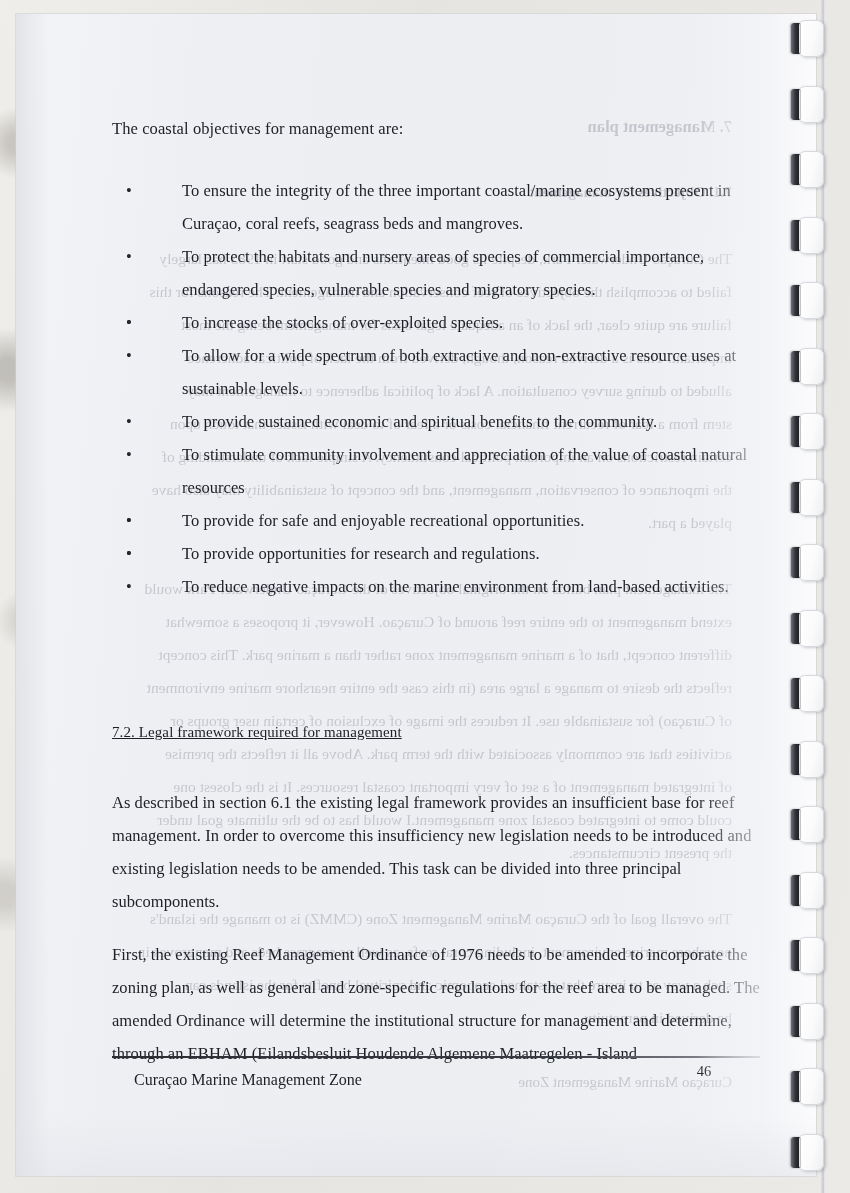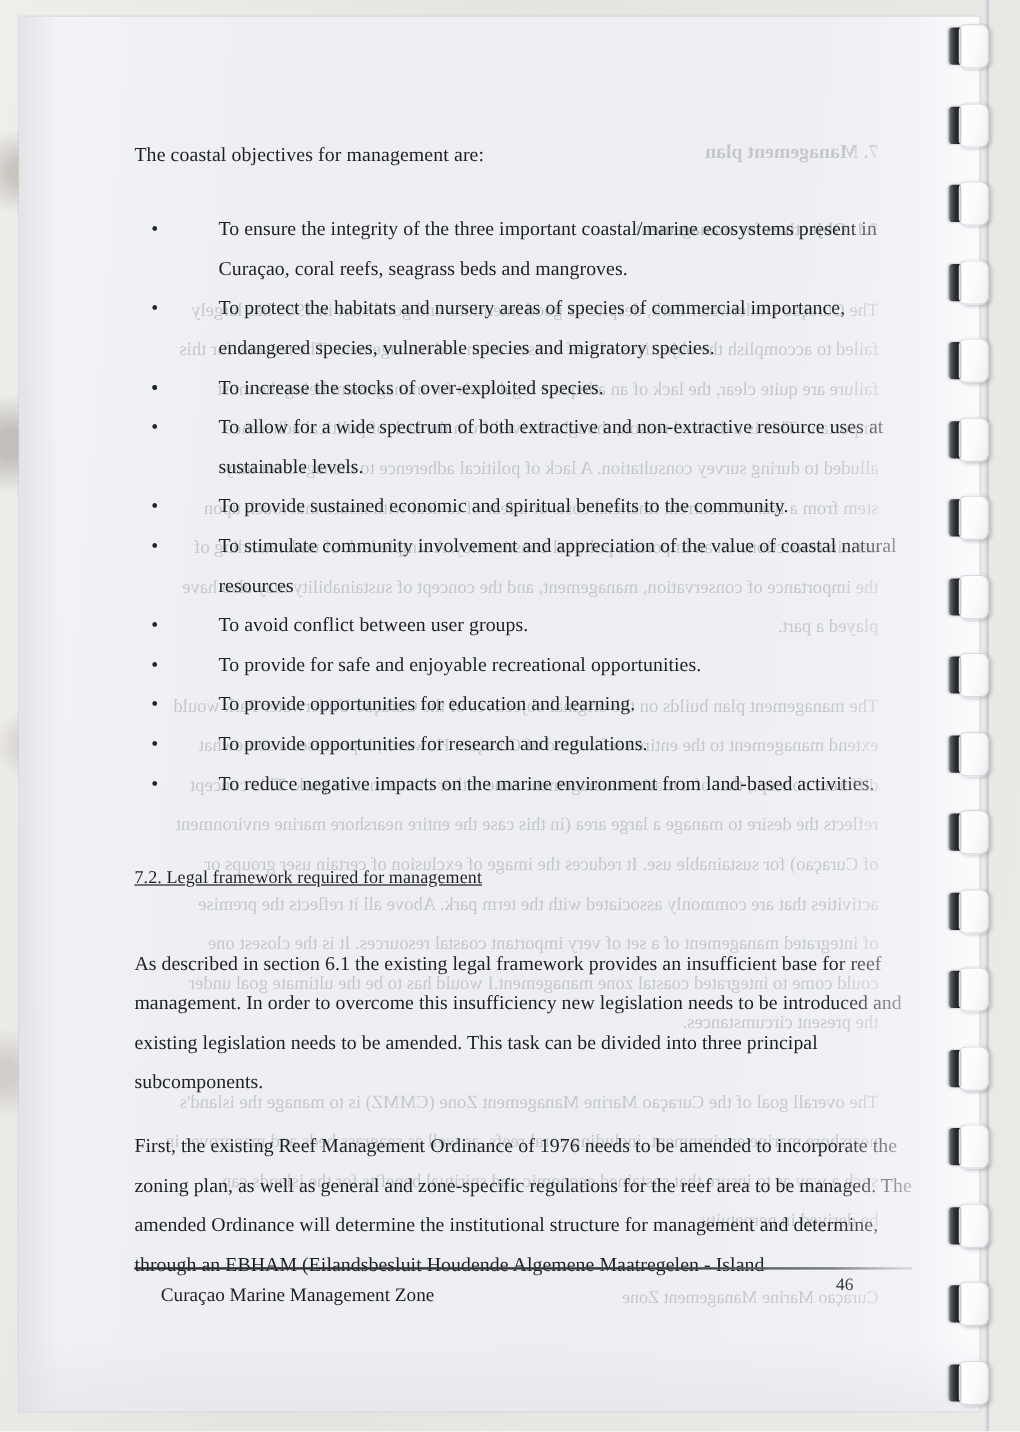--- a/index.html
+++ b/index.html
@@ -316,29 +316,27 @@
         <li>
           <span class="bullet">•</span>
           <span class="txt">To provide sustained economic and spiritual benefits to the community.</span>
         </li>
         <li>
           <span class="bullet">•</span>
           <span class="txt">To stimulate community involvement and appreciation of the value of coastal natural resources</span>
         </li>
         <li>
           <span class="bullet">•</span>
-          <span class="txt">To avoid conflict between user groups.</span>
         </li>
         <li>
           <span class="bullet">•</span>
           <span class="txt">To provide for safe and enjoyable recreational opportunities.</span>
         </li>
         <li>
           <span class="bullet">•</span>
-          <span class="txt">To provide opportunities for education and learning.</span>
         </li>
         <li>
           <span class="bullet">•</span>
           <span class="txt">To provide opportunities for research and regulations.</span>
         </li>
         <li>
           <span class="bullet">•</span>
           <span class="txt">To reduce negative impacts on the marine environment from land-based activities.</span>
         </li>
       </ul>

